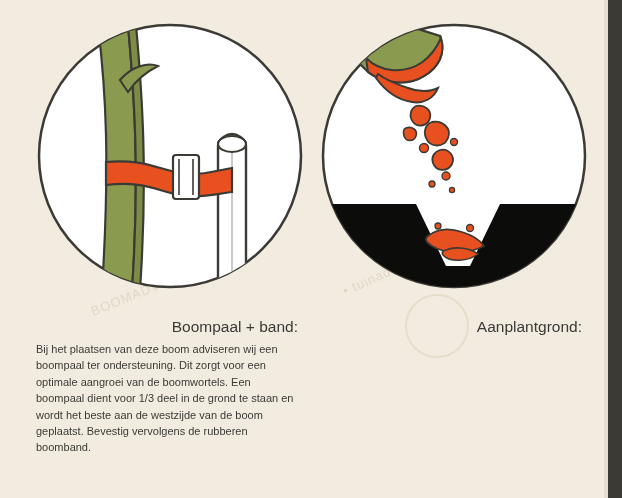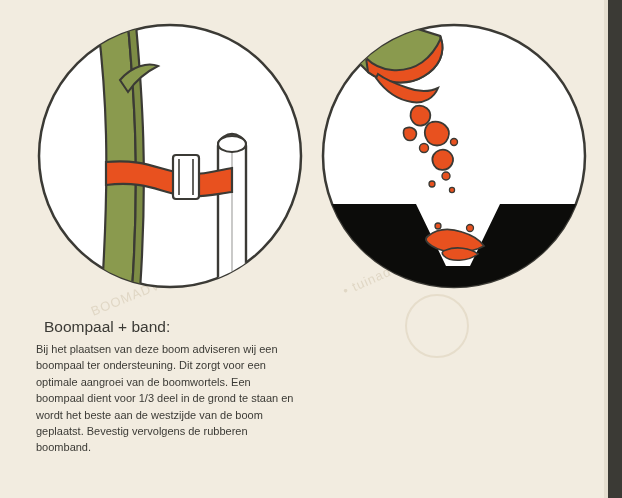--- a/index.html
+++ b/index.html
@@ -94,22 +94,23 @@
     height: 268px;
   }
   .caption {
     position: absolute;
     top: 296px;
     width: 262px;
   }
   .caption-title {
     font-size: 15.5px;
     color: #3b3a35;
-    margin: 0 0 5px 8px;
+    margin: 0 0 5px 0;
     font-weight: normal;
+    text-align: right;
   }
   .caption-body {
     font-size: 11px;
     line-height: 16.4px;
     color: #3b3a35;
     margin: 0;
   }
   svg { display: block; }
 </style>
 </head>
@@ -187,18 +188,19 @@
           <path d="M-10 182 L96 182 L126 244 L150 244 L180 182 L282 182 L282 290 L-10 290 Z" fill="#0c0c0a"></path>
 
           <path d="M108 214 C118 206 130 206 142 210 C152 213 160 218 164 224 C150 232 124 232 112 224 C106 220 104 217 108 214 Z" fill="#e8511f" stroke="#3b3a35" stroke-width="1.8"></path>
           <path d="M126 228 C136 224 150 226 158 232 C148 240 130 240 124 234 C121 231 122 229 126 228 Z" fill="#e8511f" stroke="#3b3a35" stroke-width="1.6"></path>
           <circle cx="150" cy="206" r="3.5" fill="#e8511f" stroke="#3b3a35" stroke-width="1.3"></circle>
           <circle cx="118" cy="204" r="3" fill="#e8511f" stroke="#3b3a35" stroke-width="1.3"></circle>
         </g>
       </svg>
     </div>
     <div class="caption">
+      <p class="caption-title">Aanplantgrond:</p>
     </div>
   </div>
 
   <div class="edge-strip-inner"></div>
   <div class="edge-strip"></div>
 </div>
 
 </body></html>

